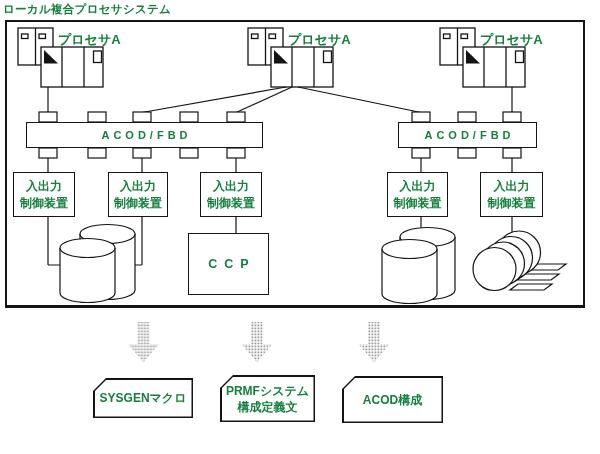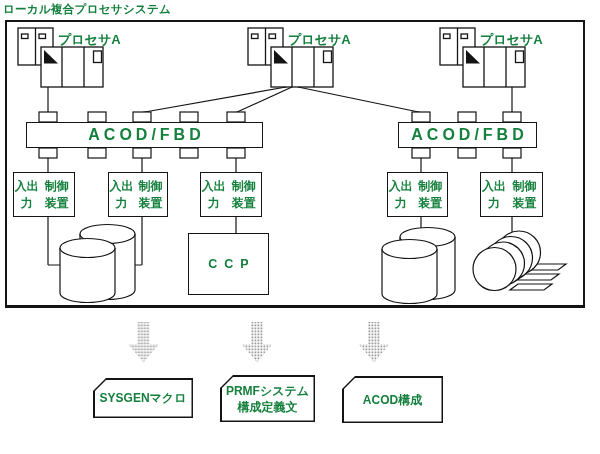--- a/index.html
+++ b/index.html
@@ -8,25 +8,25 @@
     font-family:"Liberation Sans","DejaVu Sans",sans-serif;color:#15803d;
   }
   .abs{position:absolute;}
   #wire{position:absolute;left:0;top:0;width:600px;height:454px;}
   .fig-title{left:3px;top:2px;font-size:11.5px;font-weight:700;letter-spacing:0.3px;white-space:nowrap;}
   .sys-box{left:5px;top:20px;width:580px;height:288px;border:2px solid #141414;border-bottom-width:3px;box-sizing:border-box;}
   .proc-label{top:31px;font-size:13px;font-weight:700;white-space:nowrap;}
   .bus{
     border:1.5px solid #141414;box-sizing:border-box;background:#fff;
     display:flex;align-items:center;justify-content:center;
-    font-size:16px;font-weight:700;letter-spacing:4px;padding-left:4px;
+    font-size:11px;font-weight:700;letter-spacing:4px;padding-left:4px;
   }
   .iobox{
     border:1.5px solid #141414;box-sizing:border-box;background:#fff;
-    display:flex;flex-direction:row;align-items:center;justify-content:center;
+    display:flex;flex-direction:column;align-items:center;justify-content:center;
     font-size:12px;font-weight:700;line-height:17px;text-align:center;
   }
   .ccp{
     left:188px;top:233px;width:81px;height:62px;
     border:1.5px solid #141414;box-sizing:border-box;background:#fff;
     display:flex;align-items:center;justify-content:center;
     font-size:12.5px;font-weight:700;letter-spacing:7px;padding-left:7px;
   }
   .card{background:#141414;}
   .card-cut{clip-path:polygon(0 13px,13px 0,100% 0,100% 100%,0 100%);}

